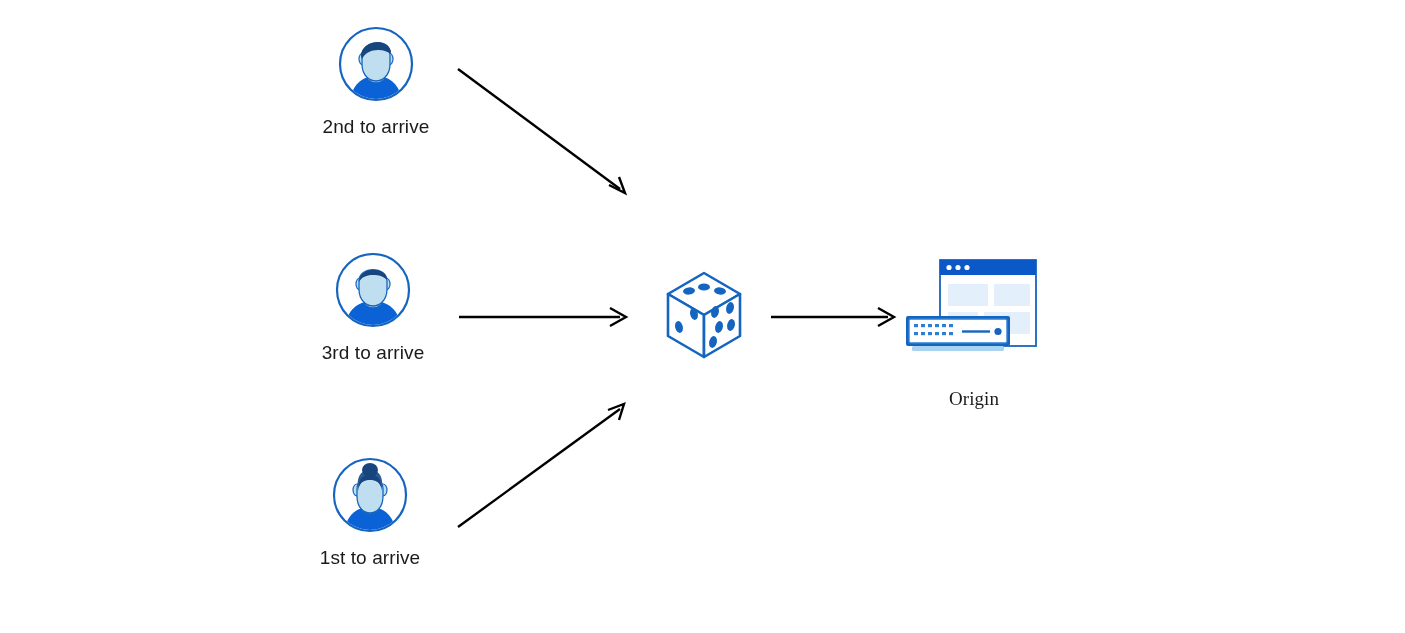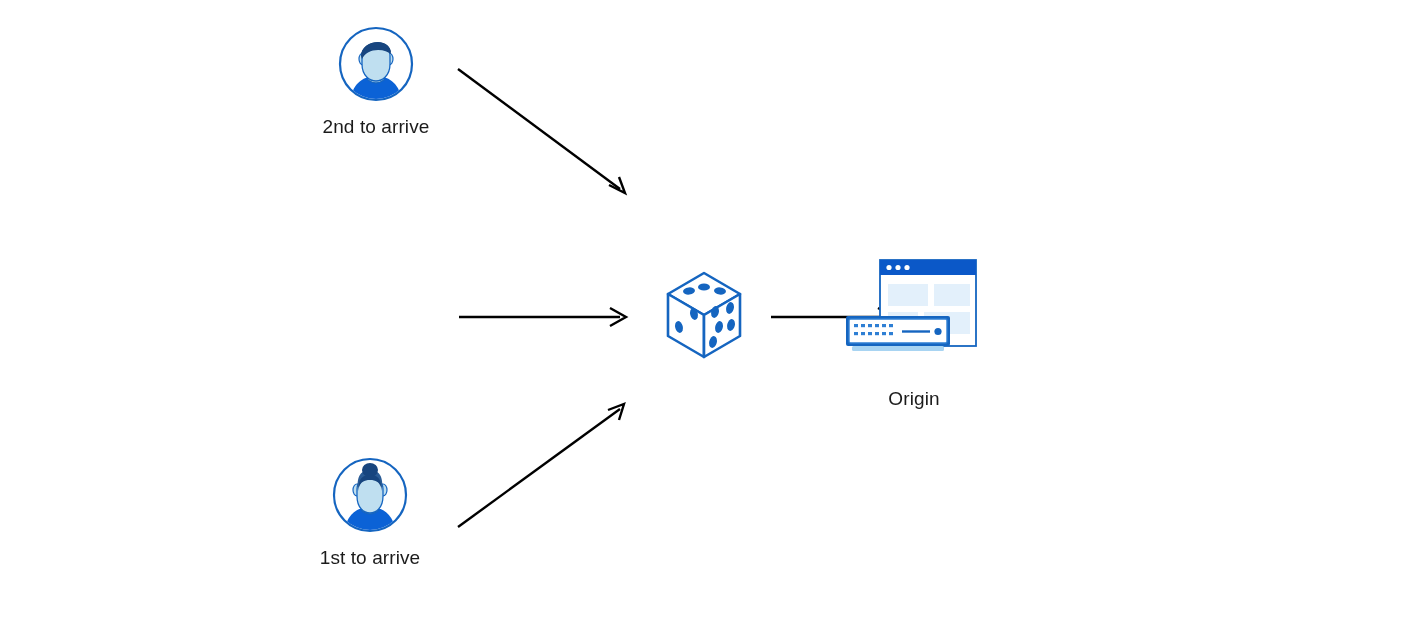--- a/index.html
+++ b/index.html
@@ -33,21 +33,21 @@
     letter-spacing: 0.1px;
   }
   .avatar-wrap { width: 76px; height: 76px; }
   .avatar-label { margin-top: 14px; }
 
   .client-1 { left: 296px; top: 26px; width: 160px; }
   .client-2 { left: 293px; top: 252px; width: 160px; }
   .client-3 { left: 290px; top: 457px; width: 160px; }
 
   .dice-node { left: 660px; top: 265px; width: 88px; }
-  .origin-node { left: 836px; top: 252px; width: 156px; }
+  .origin-node { left: 896px; top: 252px; width: 156px; font-family: Liberation Serif, serif; }
   .origin-label { margin-top: 14px; }
 
   svg.arrow-layer {
     position: absolute;
     left: 0;
     top: 0;
     width: 1405px;
     height: 633px;
     pointer-events: none;
   }
@@ -102,20 +102,39 @@
           <ellipse cx="51" cy="33" rx="4" ry="6" fill="#bfdff0" stroke="#1565c0" stroke-width="1.2"></ellipse>
           <path d="M 24 30 C 24 15 52 15 52 30 L 52 38 C 52 50 44 55 38 55 C 32 55 24 50 24 38 Z" fill="#bfdff0" stroke="#1565c0" stroke-width="1.3"></path>
           <path d="M 23 30 C 23 13 53 11 53 28 C 50 26 46 24 40 24 C 33 24 27 27 24 33 Z" fill="#17457f"></path>
           <path d="M 23 29 C 25 20 32 16 40 16 C 48 16 53 21 53 27 C 50 22 45 20 39 20 C 32 20 26 23 23 29 Z" fill="#17457f"></path>
         </g>
       </svg>
     </div>
     <div class="node-label avatar-label">2nd to arrive</div>
   </div>
 
+  <div class="node client-2">
+    <div class="avatar-wrap">
+      <svg viewBox="0 0 76 76" width="76" height="76">
+        <circle cx="38" cy="38" r="36" fill="#ffffff" stroke="#1565c0" stroke-width="2.2"></circle>
+        <clipPath id="c2clip">
+            <circle cx="38" cy="38" r="35"></circle>
+          </clipPath>
+        <g clip-path="url(#c2clip)">
+          <path d="M 10 76 C 12 56 25 49 38 49 C 51 49 64 56 66 76 Z" fill="#0b62d6"></path>
+          <path d="M 30 42 L 30 53 Q 38 59 46 53 L 46 42 Z" fill="#bfdff0" stroke="#1565c0" stroke-width="1.3"></path>
+          <ellipse cx="25" cy="32" rx="4" ry="6" fill="#bfdff0" stroke="#1565c0" stroke-width="1.2"></ellipse>
+          <ellipse cx="51" cy="32" rx="4" ry="6" fill="#bfdff0" stroke="#1565c0" stroke-width="1.2"></ellipse>
+          <path d="M 24 29 C 24 14 52 14 52 29 L 52 37 C 52 49 44 54 38 54 C 32 54 24 49 24 37 Z" fill="#bfdff0" stroke="#1565c0" stroke-width="1.3"></path>
+          <path d="M 24 30 C 24 14 52 14 52 28 C 48 24 44 23 38 23 C 31 23 27 25 24 30 Z" fill="#17457f"></path>
+        </g>
+      </svg>
+    </div>
+    <div class="node-label avatar-label">3rd to arrive</div>
+  </div>
 
   <div class="node client-3">
     <div class="avatar-wrap">
       <svg viewBox="0 0 76 76" width="76" height="76">
         <circle cx="38" cy="38" r="36" fill="#ffffff" stroke="#1565c0" stroke-width="2.2"></circle>
         <clipPath id="c3clip">
             <circle cx="38" cy="38" r="35"></circle>
           </clipPath>
         <g clip-path="url(#c3clip)">
           <path d="M 12 76 C 14 57 26 50 38 50 C 50 50 62 57 64 76 Z" fill="#0b62d6"></path>

